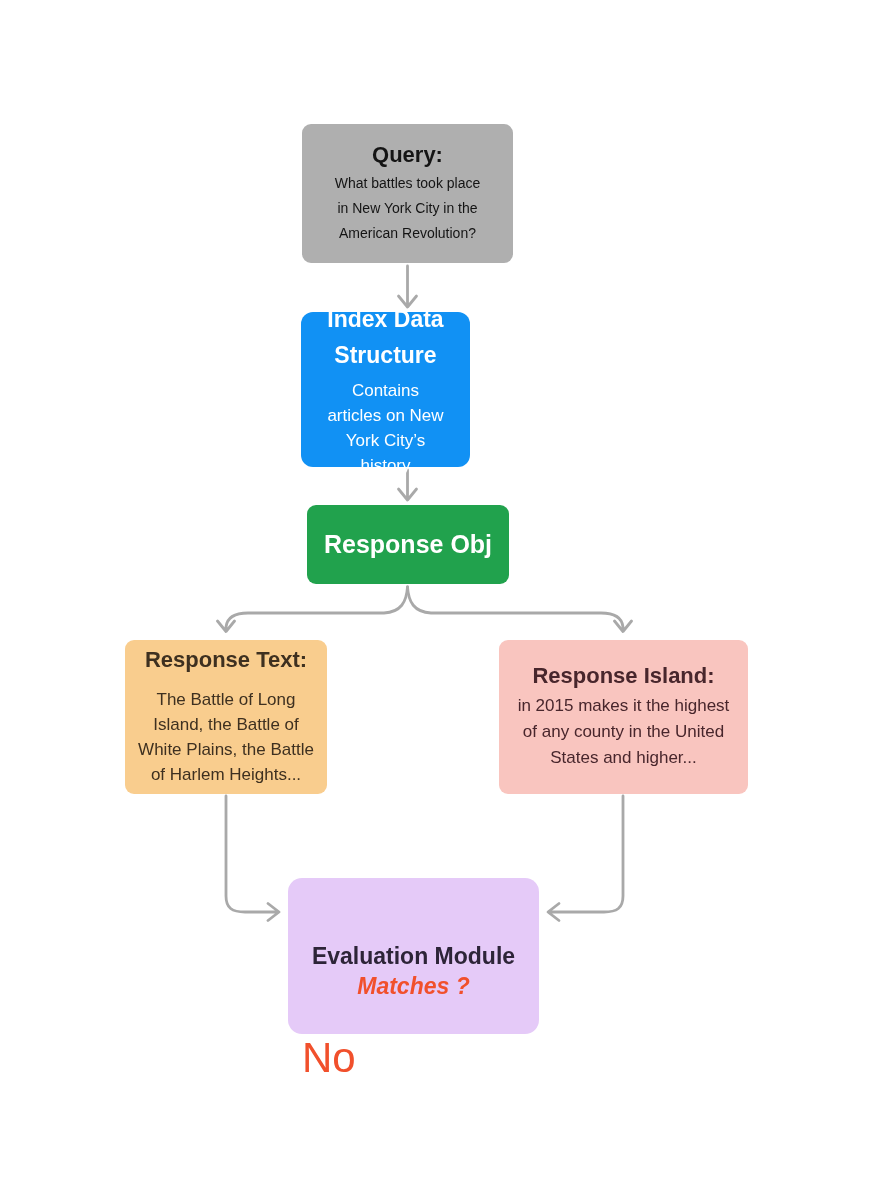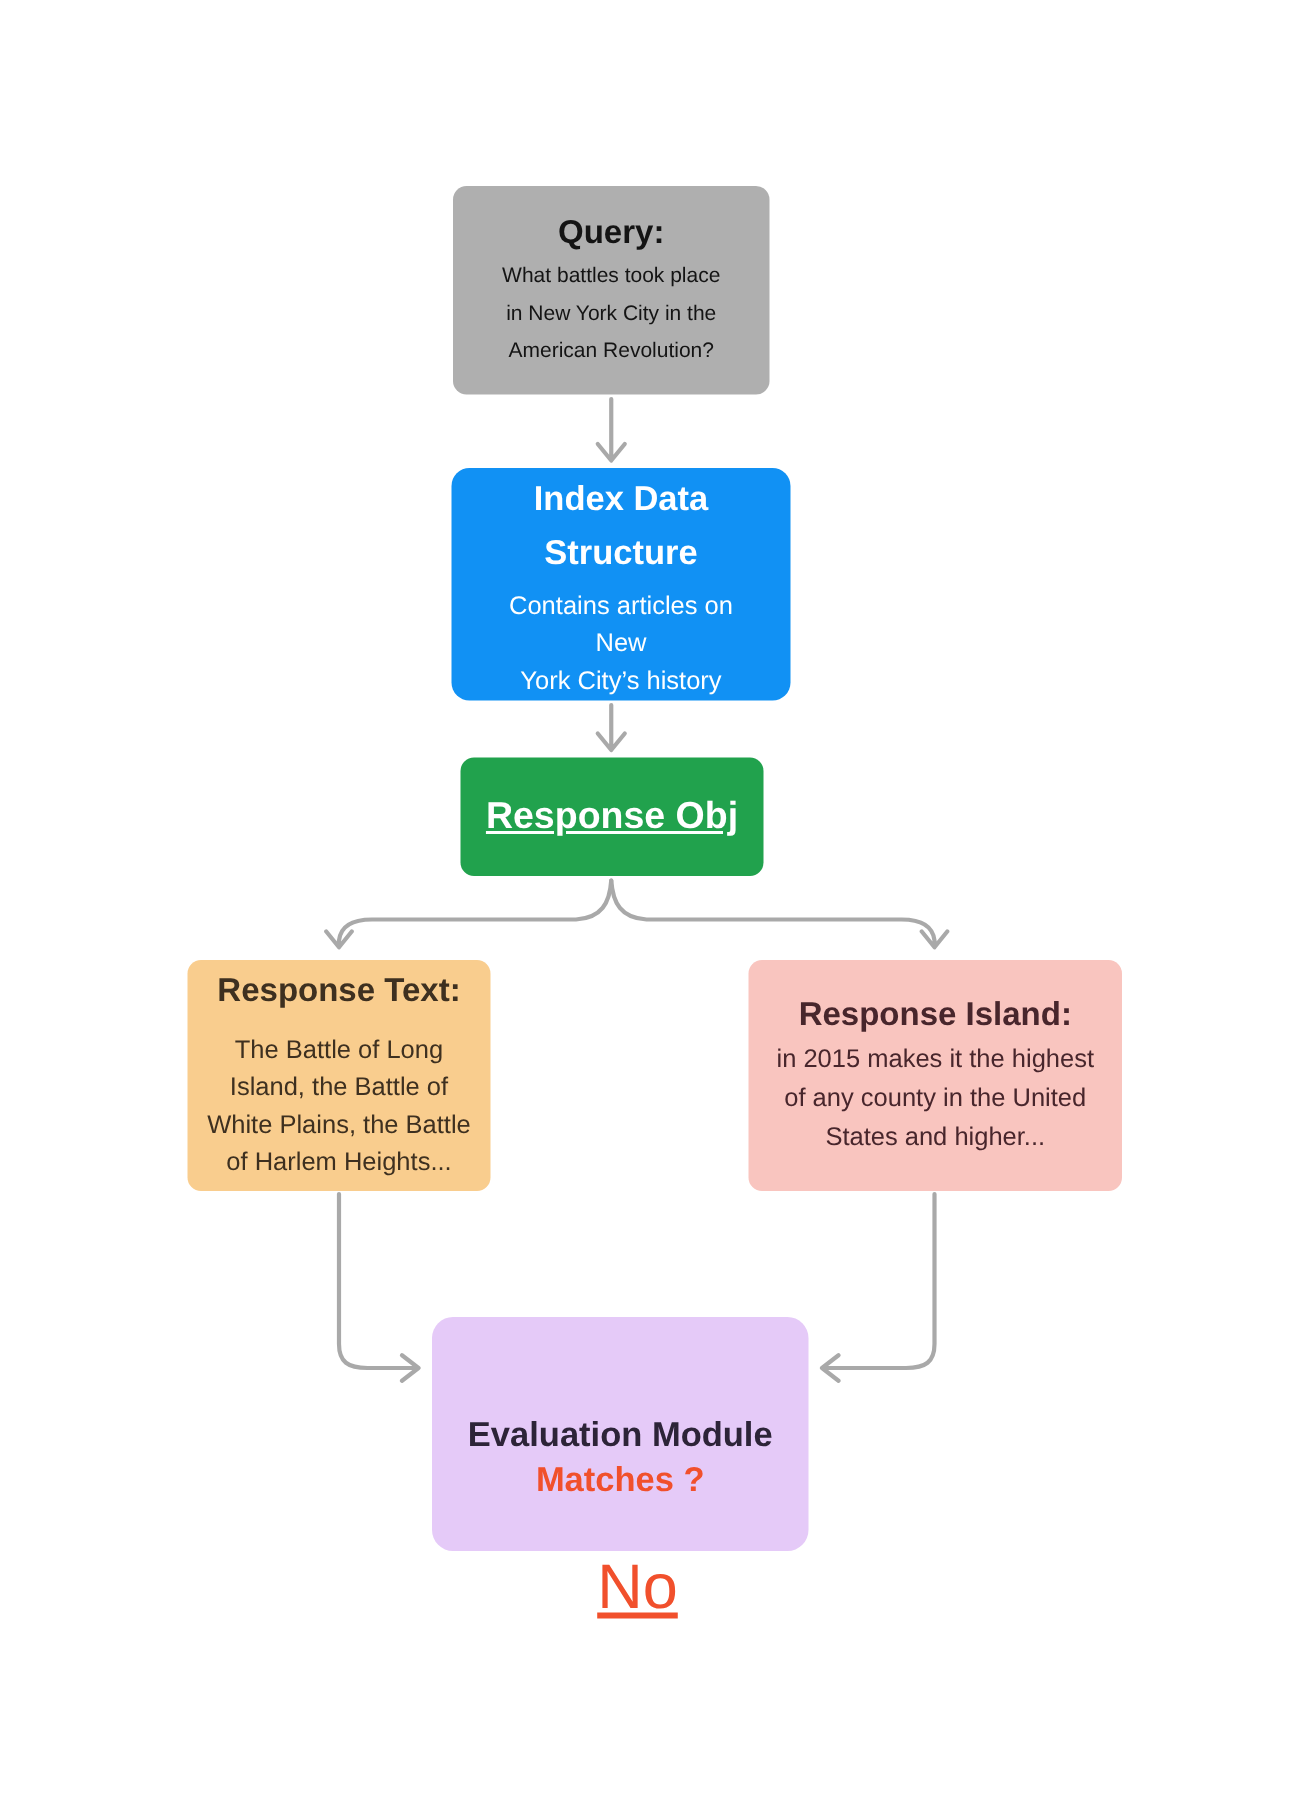--- a/index.html
+++ b/index.html
@@ -40,32 +40,31 @@
 
   .node-query {
     left: 302px; top: 124px; width: 211px; height: 139px;
     background: var(--query_bg); color: var(--query_fg);
     border-radius: 9px; padding: 24px 10px;
   }
   .node-query .node-title { font-size: 22px; margin-bottom: 3px; }
   .node-query .node-body { font-size: 14px; line-height: 25px; }
 
   .node-index {
-    left: 301px; top: 312px; width: 226px; height: 155px;
+    left: 301px; top: 312px; width: 169px; height: 155px;
     background: var(--index_bg); color: var(--index_fg);
     border-radius: 12px; padding: 8px 26px;
   }
   .node-index .node-title { font-size: 23px; line-height: 36px; }
   .node-index .node-body { font-size: 17px; line-height: 25px; margin-top: 5px; }
 
   .node-obj {
     left: 307px; top: 505px; width: 202px; height: 79px;
     background: var(--obj_bg); color: var(--obj_fg);
     border-radius: 9px;
-    text-decoration: underline;
   }
   .node-obj .node-title { font-size: 25px; }
 
   .node-rtext {
     left: 125px; top: 640px; width: 202px; height: 154px;
     background: var(--rtext_bg); color: var(--rtext_fg);
     border-radius: 9px; padding: 8px 5px;
   }
   .node-rtext .node-title { font-size: 22px; margin-bottom: 14px; }
   .node-rtext .node-body { font-size: 17px; line-height: 25px; }
@@ -77,30 +76,28 @@
   }
   .node-rsource .node-title { font-size: 22px; margin-bottom: 4px; }
   .node-rsource .node-body { font-size: 17px; line-height: 26px; }
 
   .node-eval {
     left: 288px; top: 835px; width: 251px; height: 156px;
     background: var(--eval_bg);
     border-radius: 14px; padding-top: 30px; margin-top: 43px;
   }
   .node-eval .node-title { font-size: 23px; color: var(--eval_fg); line-height: 30px; }
-  .node-eval .node-subtitle { font-size: 23px; font-weight: bold; color: var(--accent_red); line-height: 30px; }
+  .node-eval .node-subtitle { font-size: 23px; font-weight: bold; color: var(--accent_red); line-height: 30px; font-style: italic; }
 
   .result-label {
     position: absolute;
-    left: 325px; top: 1036px; width: 200px;
-    text-align: center;
+    left: 302px; top: 1036px; width: 200px;
     font-size: 42px;
     line-height: 44px;
     color: var(--accent_red);
-    text-decoration: underline;
   }
 </style>
 </head>
 <body>
 
 <div class="canvas">
 
   <svg class="arrow-layer" viewBox="0 0 874 1200" xmlns="http://www.w3.org/2000/svg">
 
     <path class="arrow" d="M407.5,266 L407.5,306 M398.5,296 L407.5,307 L416.5,296"></path>

